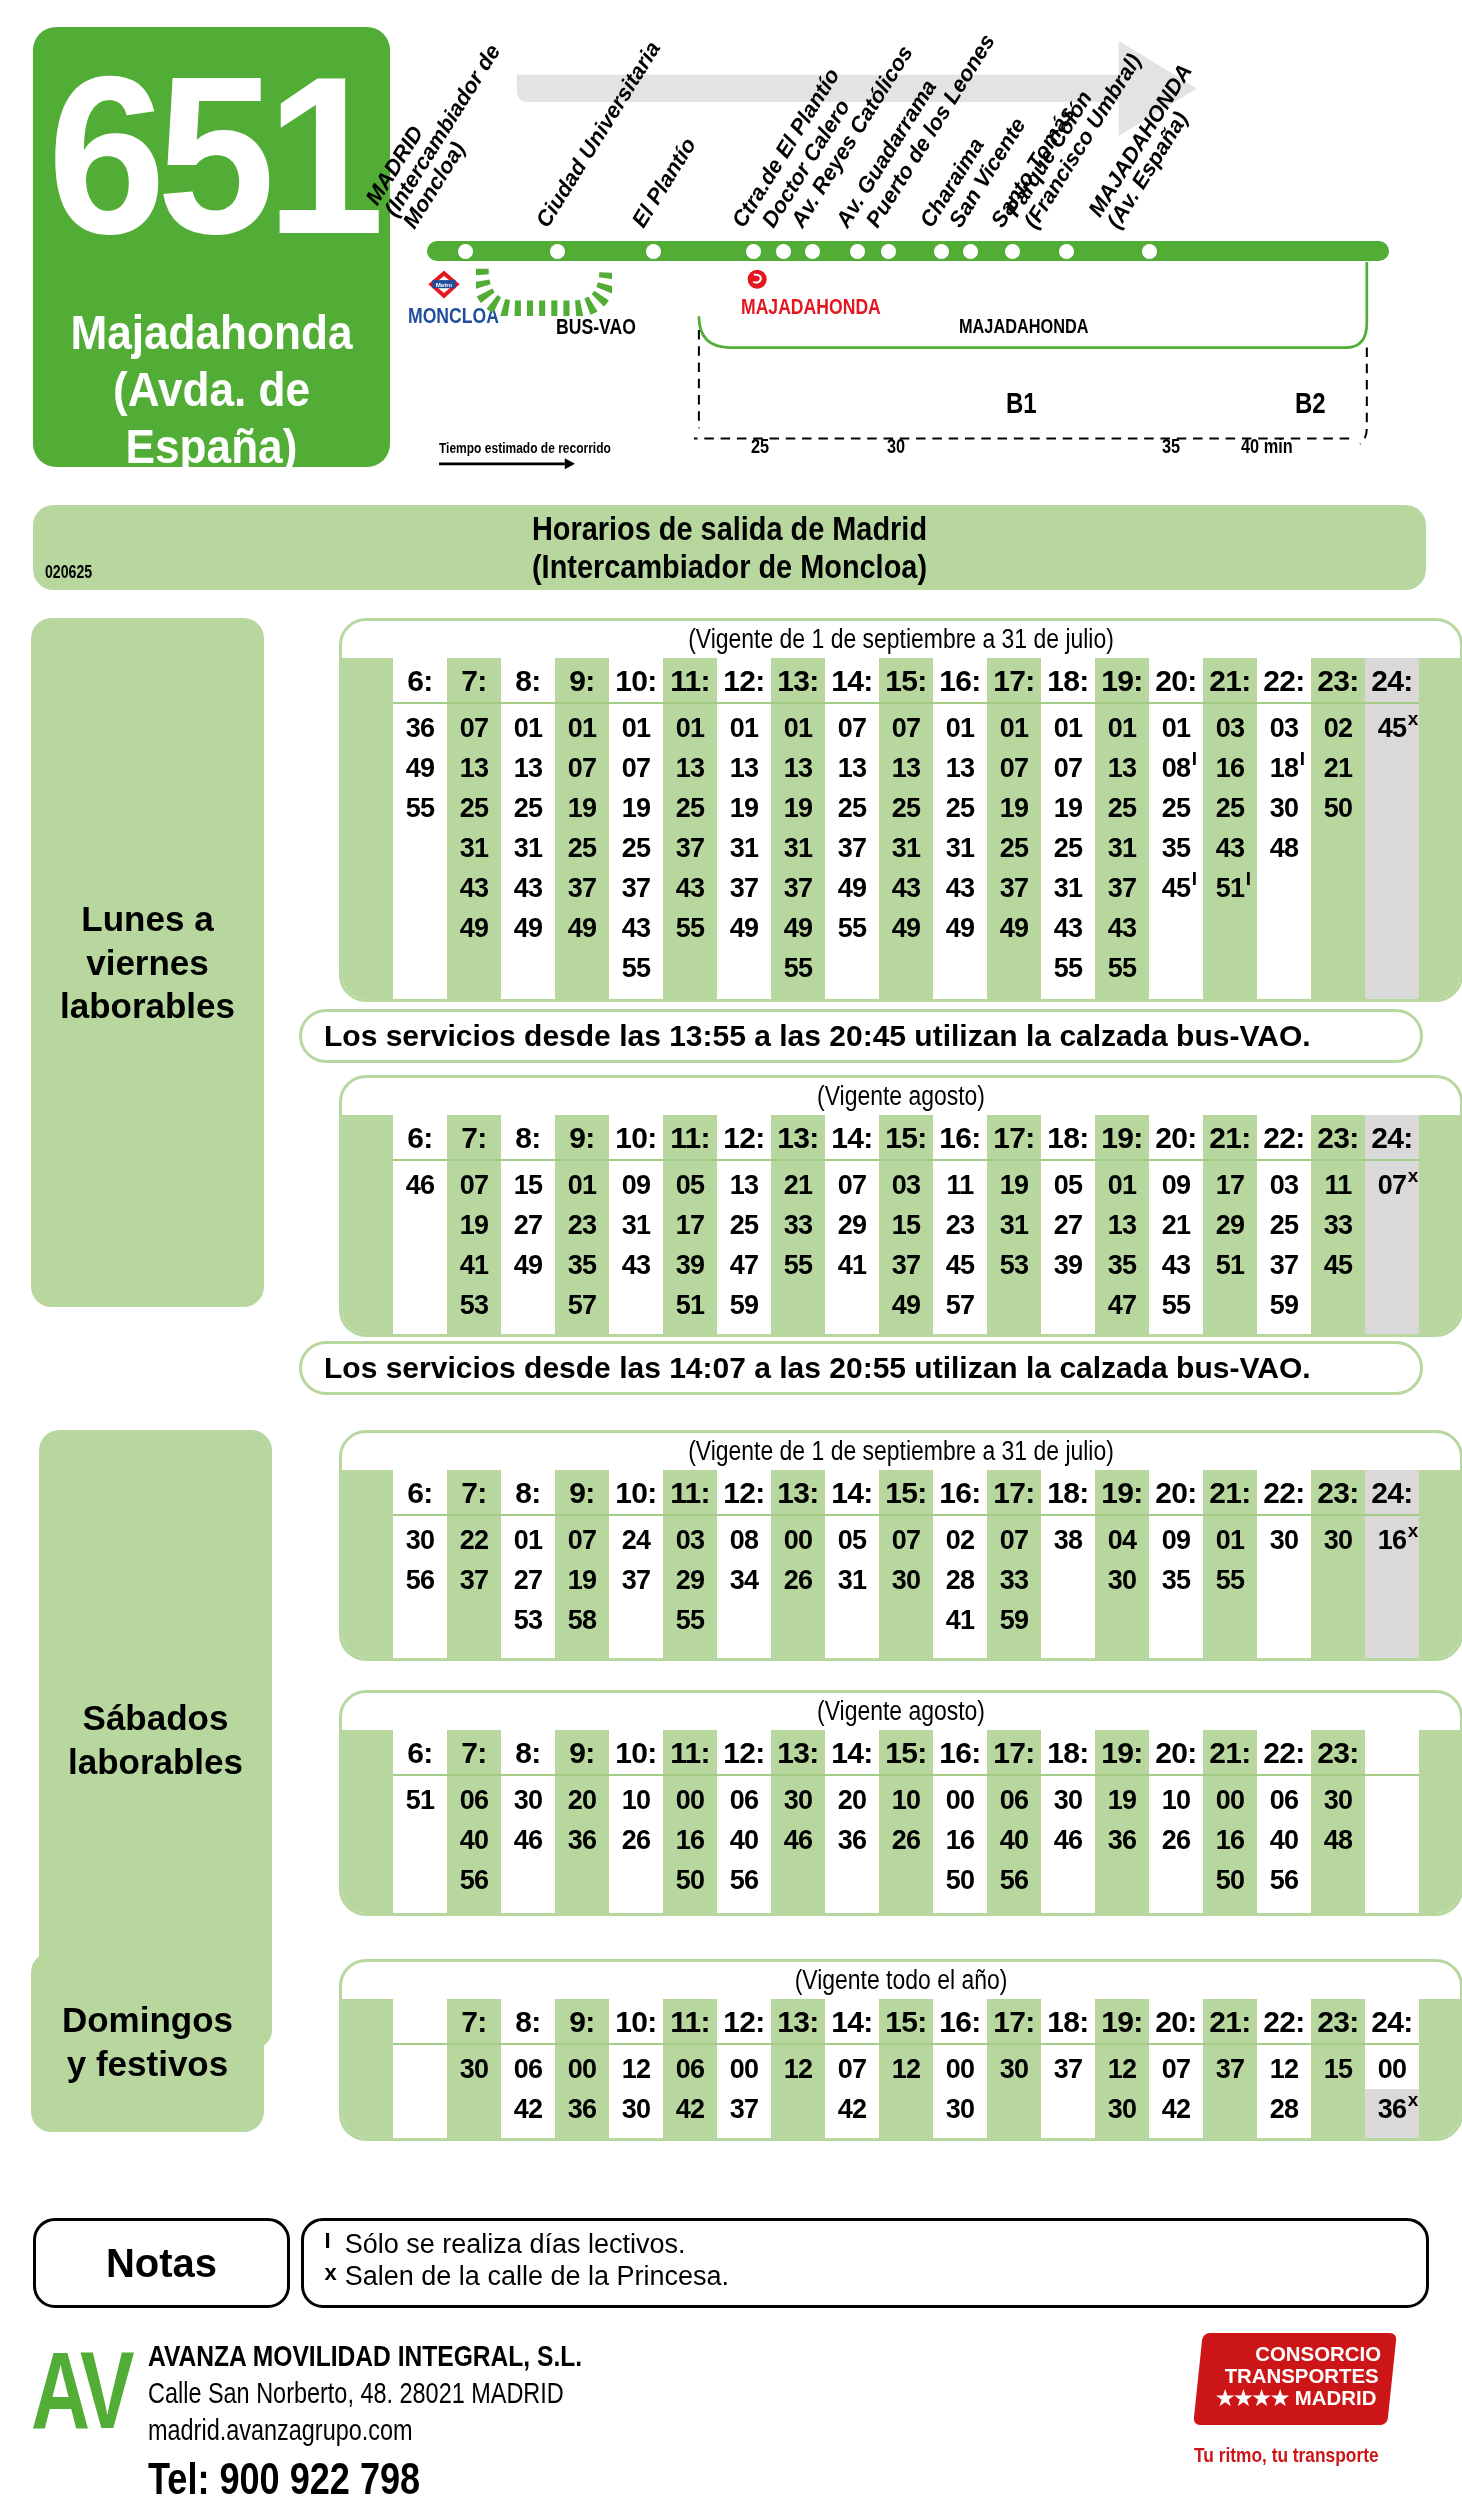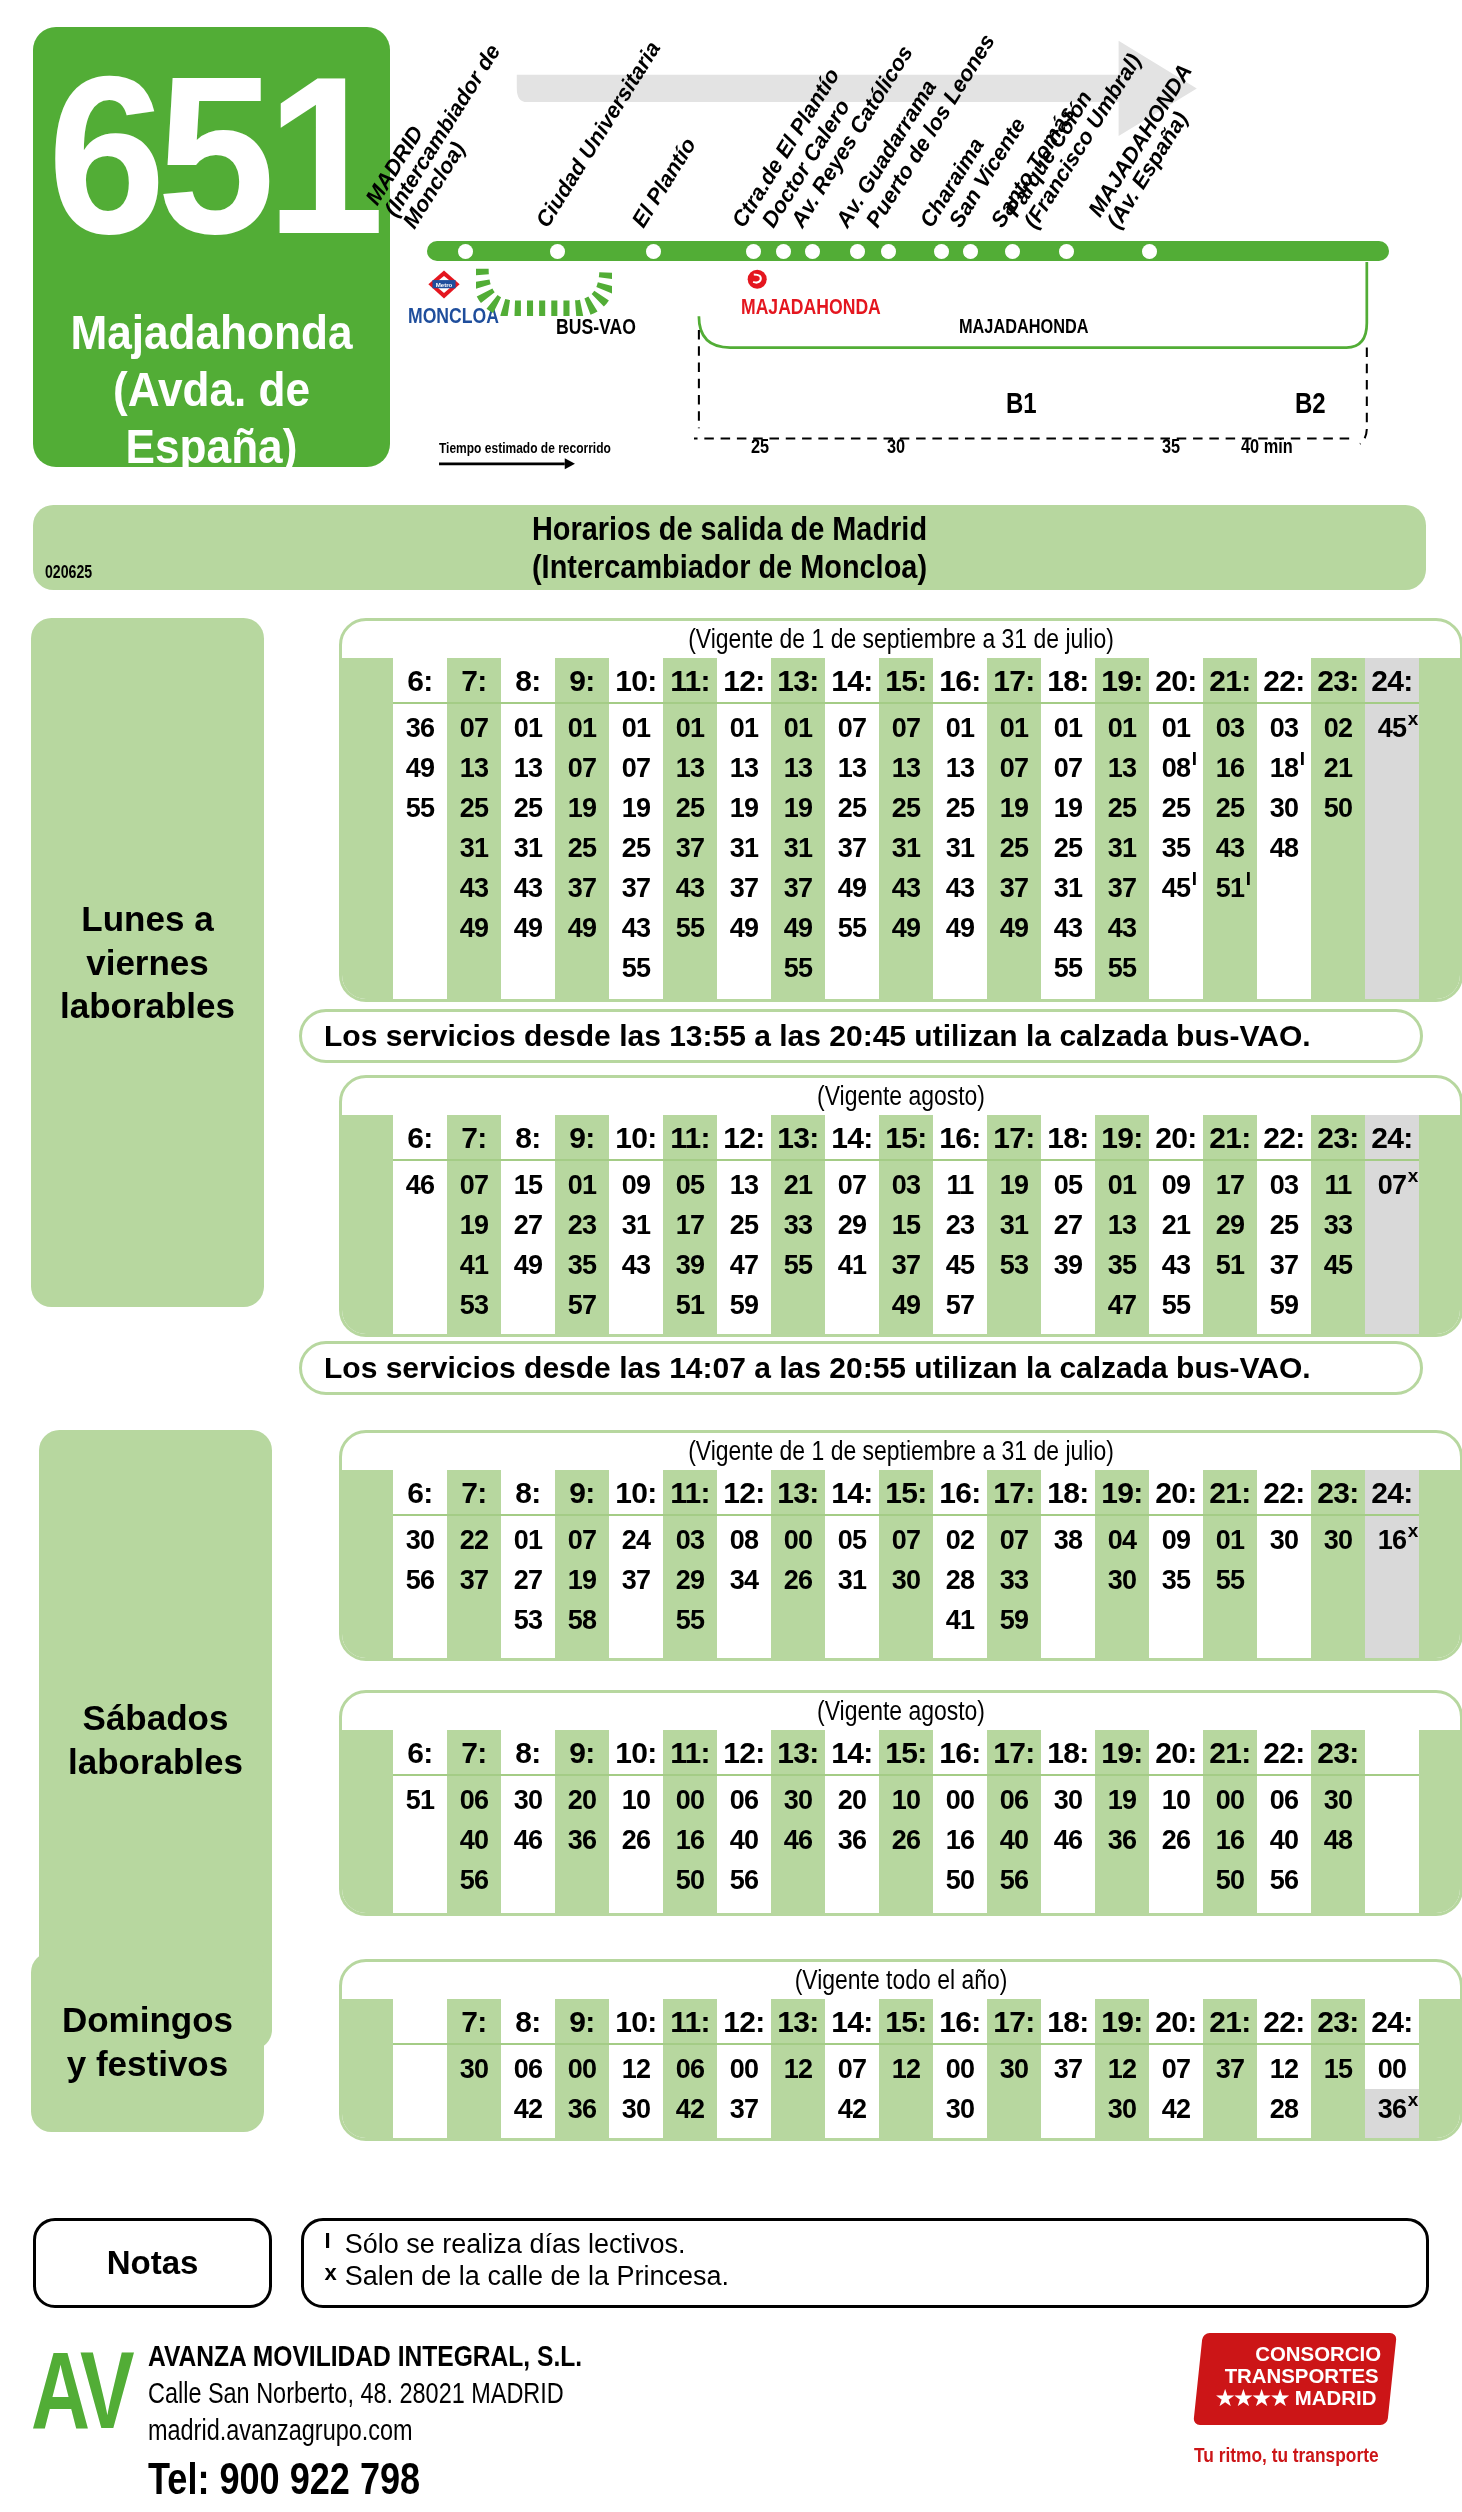--- a/index.html
+++ b/index.html
@@ -41,21 +41,21 @@
   .col.w { background: #fff; }
   .col.g { background: #b7d79f; }
   .col.grey { background: #d9d9d9; }
   .hdr { height: 46px; width: 100%; font-size: 30px; font-weight: bold; line-height: 46px; text-align: center; letter-spacing: -0.7px; border-bottom: 2.7px solid #a4cc86; margin-bottom: 4.1px; }
   .min { font-size: 27px; font-weight: bold; height: 40px; line-height: 40px; text-align: center; width: 100%; letter-spacing: -0.7px; position: relative; }
   .min sup { font-size: 19px; position: absolute; top: -9.5px; margin-left: 1.4px; }
 
   .note-box { border: 3.4px solid #b7d79f; border-radius: 27px; background: #fff; font-size: 30px; font-weight: bold; padding-left: 22px; display: flex; align-items: center; }
 
   
-  .notas-label { left: 33px; top: 2218px; width: 239px; height: 90px; border: 3.4px solid #000; border-radius: 22px; display: flex; align-items: center; justify-content: center; font-size: 33px; font-weight: bold; }
+  .notas-label { left: 33px; top: 2218px; width: 257px; height: 90px; border: 3.4px solid #000; border-radius: 22px; display: flex; align-items: center; justify-content: center; font-size: 40px; font-weight: bold; }
   .notas-body { left: 301px; top: 2218px; width: 1128px; height: 90px; border: 3.4px solid #000; border-radius: 22px; padding: 6.8px 0 0 20.4px; font-size: 27px; line-height: 1.2; }
   .notas-body .sym { display: inline-block; width: 20.4px; font-weight: bold; font-size: 22px; vertical-align: top; }
 
   
   .av-logo { left: 31px; top: 2336px; font-size: 109px; font-weight: bold; color: #52ad36; letter-spacing: -5.4px; line-height: 1; transform: scaleX(0.75); transform-origin: left top; }
   .company { left: 148px; top: 2339px; }
   .company .name { font-size: 30px; font-weight: bold; transform: scaleX(0.82); transform-origin: left top; white-space: nowrap; }
   .company .addr { font-size: 28.6px; margin-top: 4.1px; transform: scaleX(0.82); transform-origin: left top; white-space: nowrap; }
   .company .web { font-size: 28.6px; margin-top: 4.1px; transform: scaleX(0.82); transform-origin: left top; white-space: nowrap; }
   .company .tel { font-size: 44px; font-weight: bold; margin-top: 6.8px; transform: scaleX(0.82); transform-origin: left top; white-space: nowrap; }

